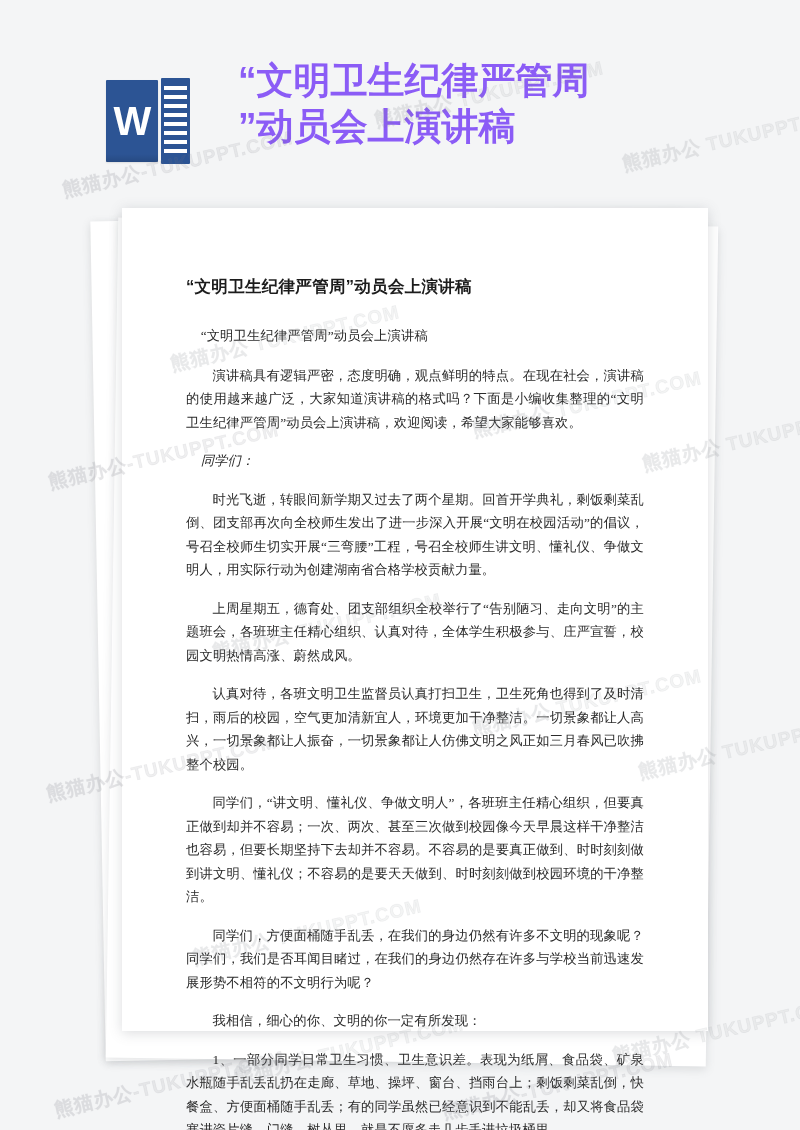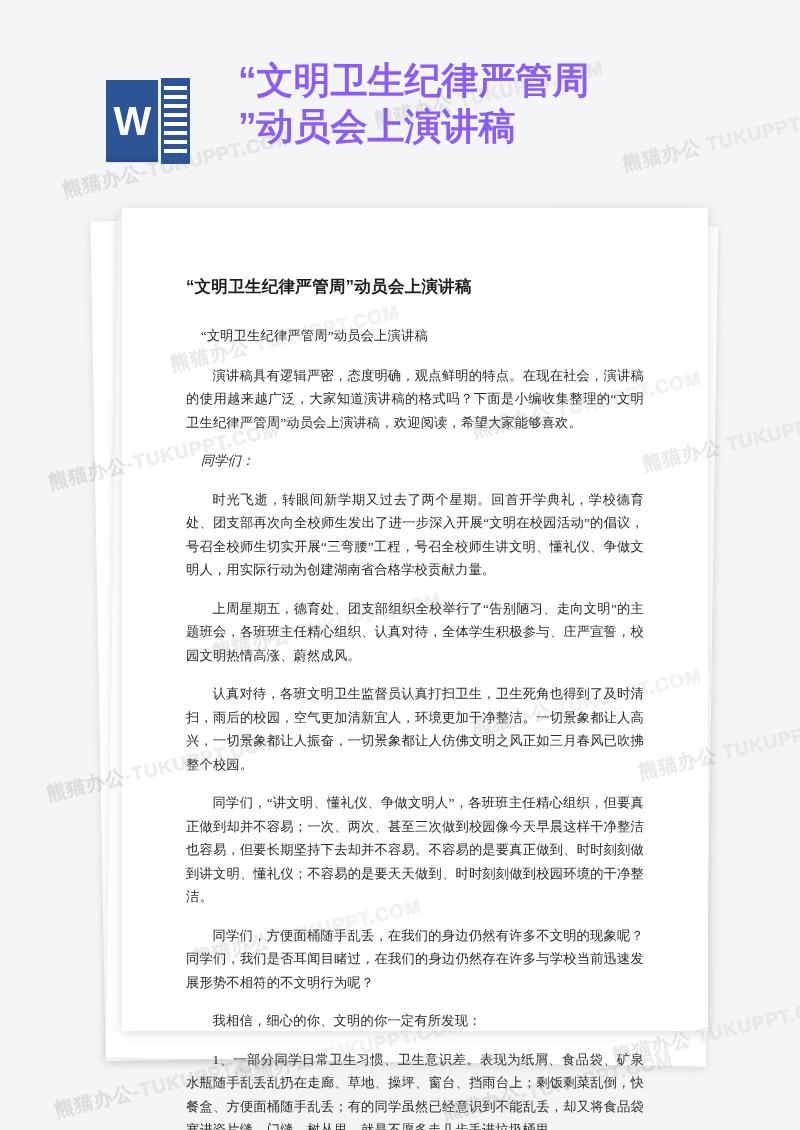--- a/index.html
+++ b/index.html
@@ -202,21 +202,21 @@
 
   <div class="sheet sheet-front">
     <div class="page-inner">
 
       <h1 class="doc-h1">“文明卫生纪律严管周”动员会上演讲稿</h1>
 
       <p class="doc-p no-indent-sub">“文明卫生纪律严管周”动员会上演讲稿</p>
 
       <p class="doc-p">演讲稿具有逻辑严密，态度明确，观点鲜明的特点。在现在社会，演讲稿的使用越来越广泛，大家知道演讲稿的格式吗？下面是小编收集整理的“文明卫生纪律严管周”动员会上演讲稿，欢迎阅读，希望大家能够喜欢。</p>
       <p class="doc-p salutation">同学们：</p>
-      <p class="doc-p">时光飞逝，转眼间新学期又过去了两个星期。回首开学典礼，学校德育处、团支部再次向全校师生发出了进一步深入开展“文明在校园活动”的倡议，号召全校师生切实开展“三弯腰”工程，号召全校师生讲文明、懂礼仪、争做文明人，用实际行动为创建湖南省合格学校贡献力量。</p>
+      <p class="doc-p">时光飞逝，转眼间新学期又过去了两个星期。回首开学典礼，剩饭剩菜乱倒、团支部再次向全校师生发出了进一步深入开展“文明在校园活动”的倡议，号召全校师生切实开展“三弯腰”工程，号召全校师生讲文明、懂礼仪、争做文明人，用实际行动为创建湖南省合格学校贡献力量。</p>
       <p class="doc-p">上周星期五，德育处、团支部组织全校举行了“告别陋习、走向文明”的主题班会，各班班主任精心组织、认真对待，全体学生积极参与、庄严宣誓，校园文明热情高涨、蔚然成风。</p>
       <p class="doc-p">认真对待，各班文明卫生监督员认真打扫卫生，卫生死角也得到了及时清扫，雨后的校园，空气更加清新宜人，环境更加干净整洁。一切景象都让人高兴，一切景象都让人振奋，一切景象都让人仿佛文明之风正如三月春风已吹拂整个校园。</p>
       <p class="doc-p">同学们，“讲文明、懂礼仪、争做文明人”，各班班主任精心组织，但要真正做到却并不容易；一次、两次、甚至三次做到校园像今天早晨这样干净整洁也容易，但要长期坚持下去却并不容易。不容易的是要真正做到、时时刻刻做到讲文明、懂礼仪；不容易的是要天天做到、时时刻刻做到校园环境的干净整洁。</p>
       <p class="doc-p">同学们，方便面桶随手乱丢，在我们的身边仍然有许多不文明的现象呢？同学们，我们是否耳闻目睹过，在我们的身边仍然存在许多与学校当前迅速发展形势不相符的不文明行为呢？</p>
       <p class="doc-p">我相信，细心的你、文明的你一定有所发现：</p>
       <p class="doc-p item">1、一部分同学日常卫生习惯、卫生意识差。表现为纸屑、食品袋、矿泉水瓶随手乱丢乱扔在走廊、草地、操坪、窗台、挡雨台上；剩饭剩菜乱倒，快餐盒、方便面桶随手乱丢；有的同学虽然已经意识到不能乱丢，却又将食品袋塞进瓷片缝、门缝、树丛里，就是不愿多走几步丢进垃圾桶里。</p>
 
     </div>
   </div>
 </div>

